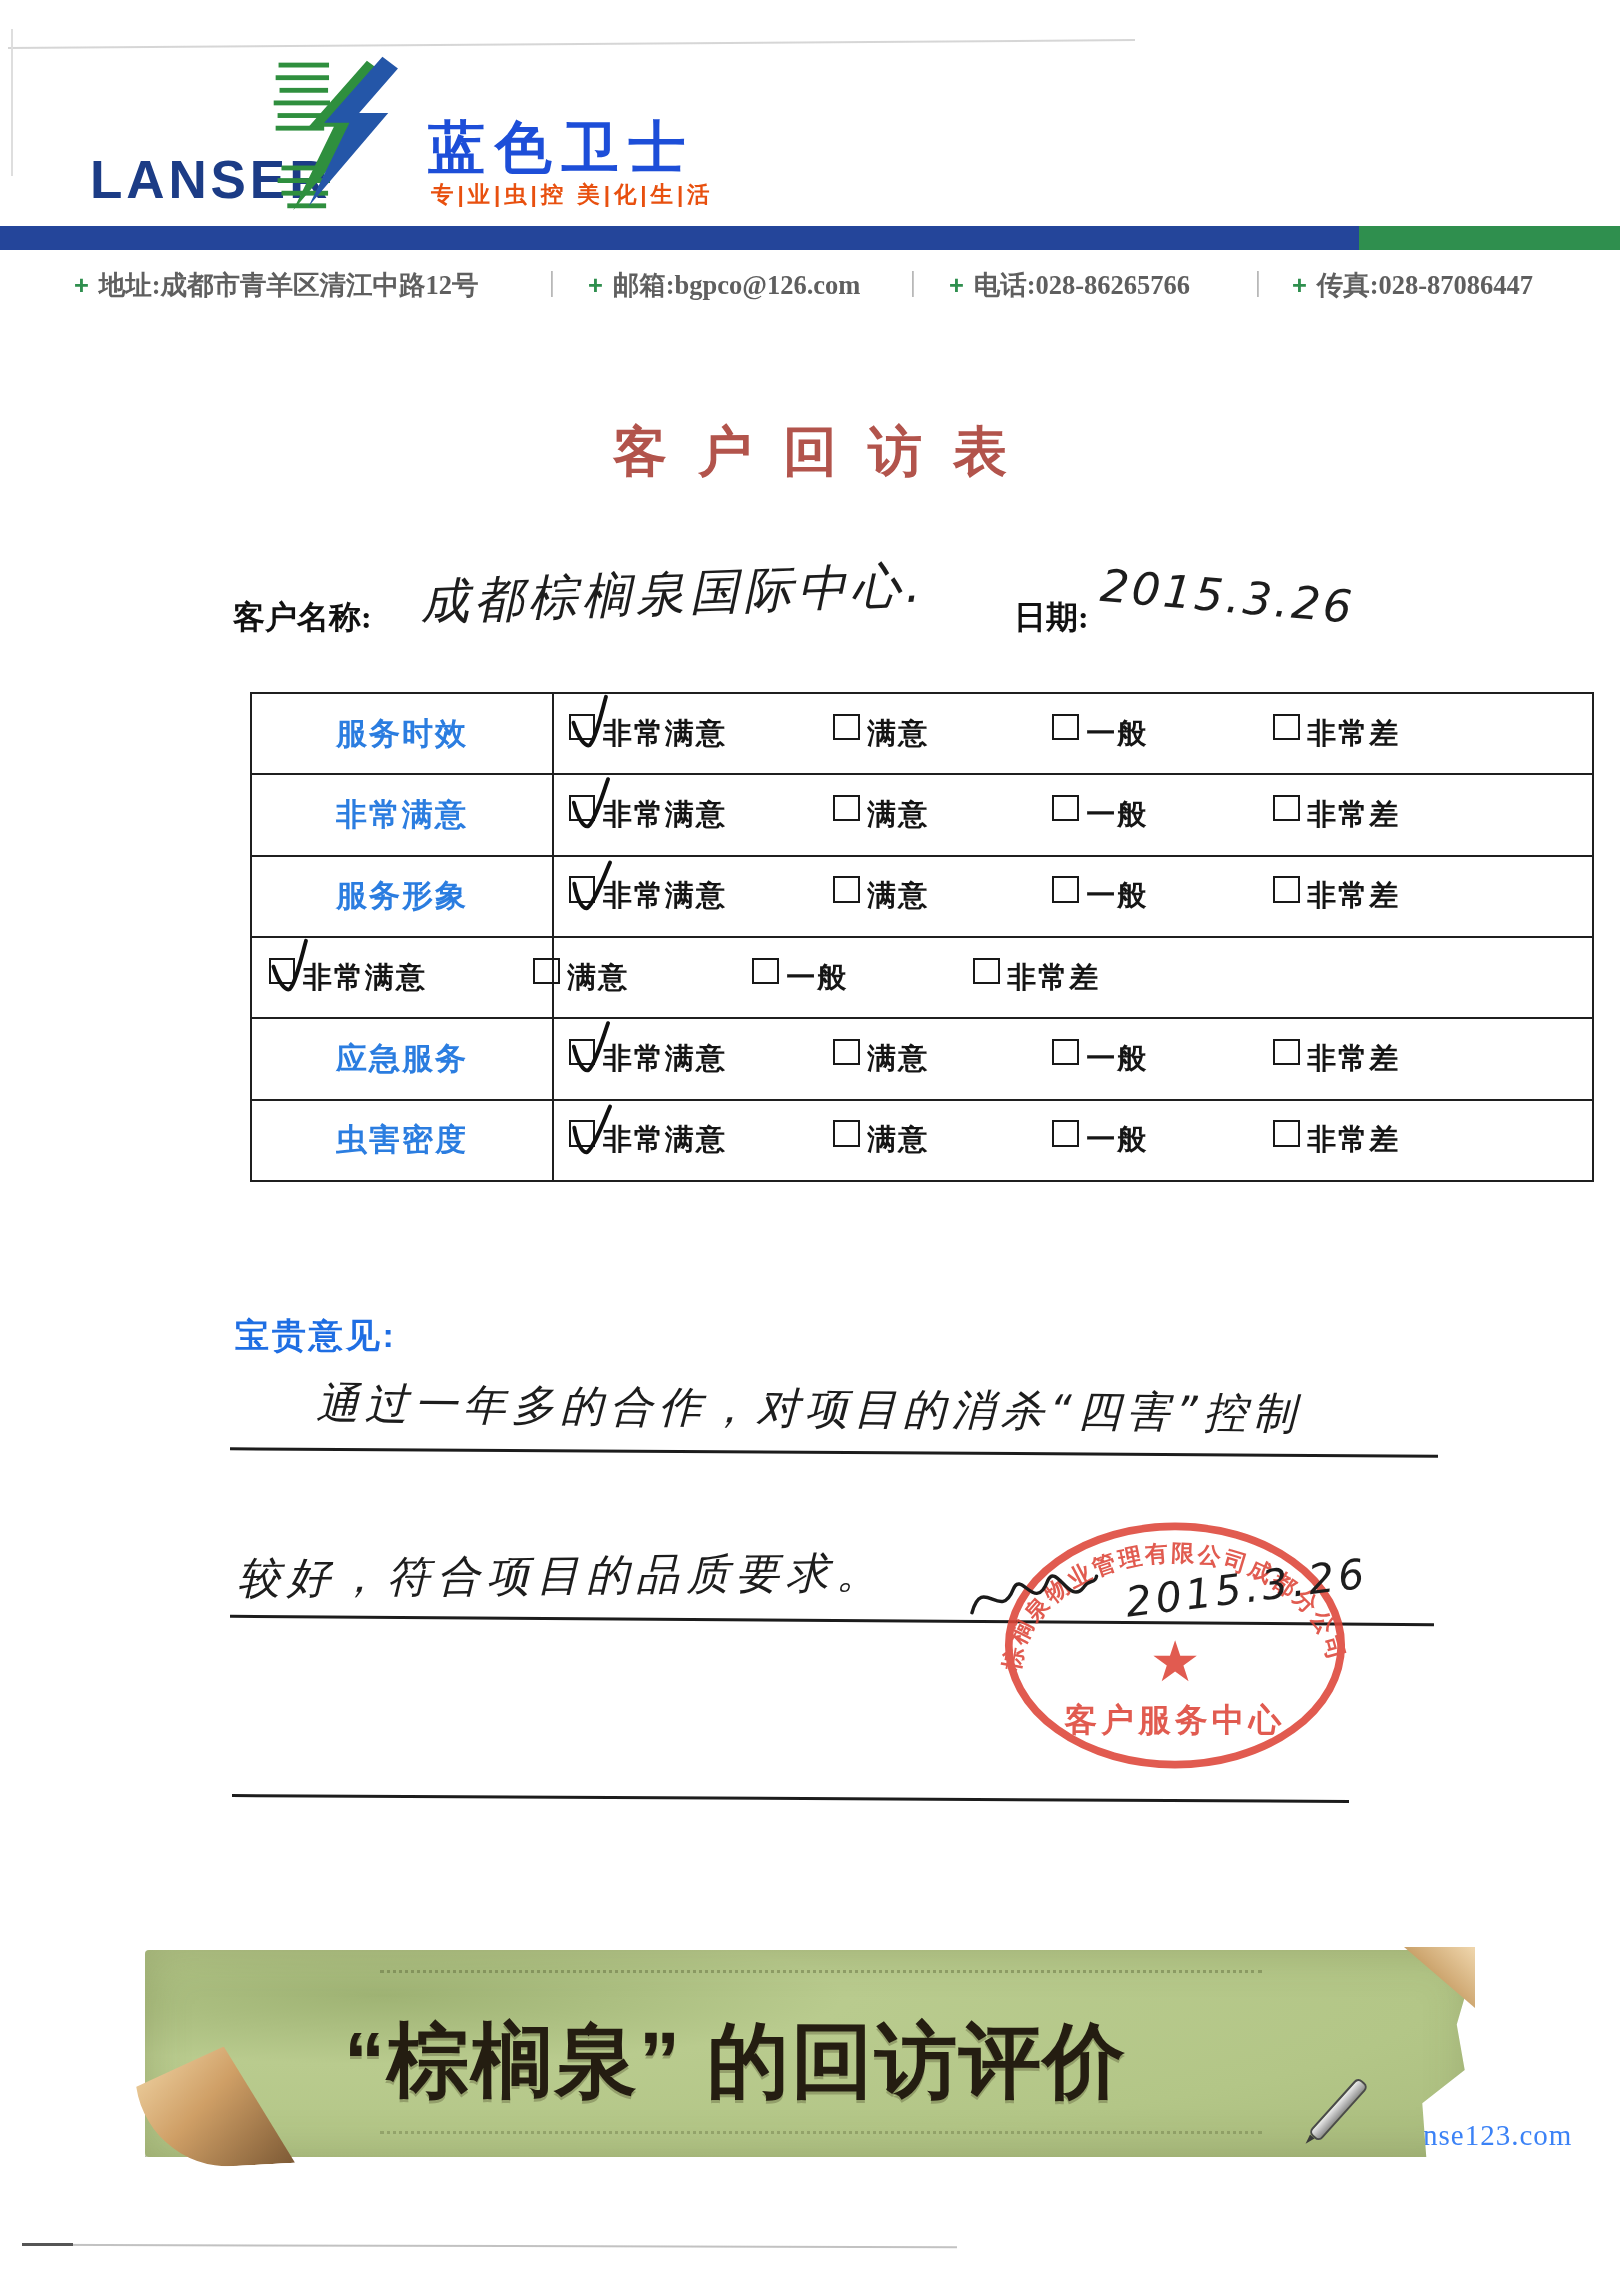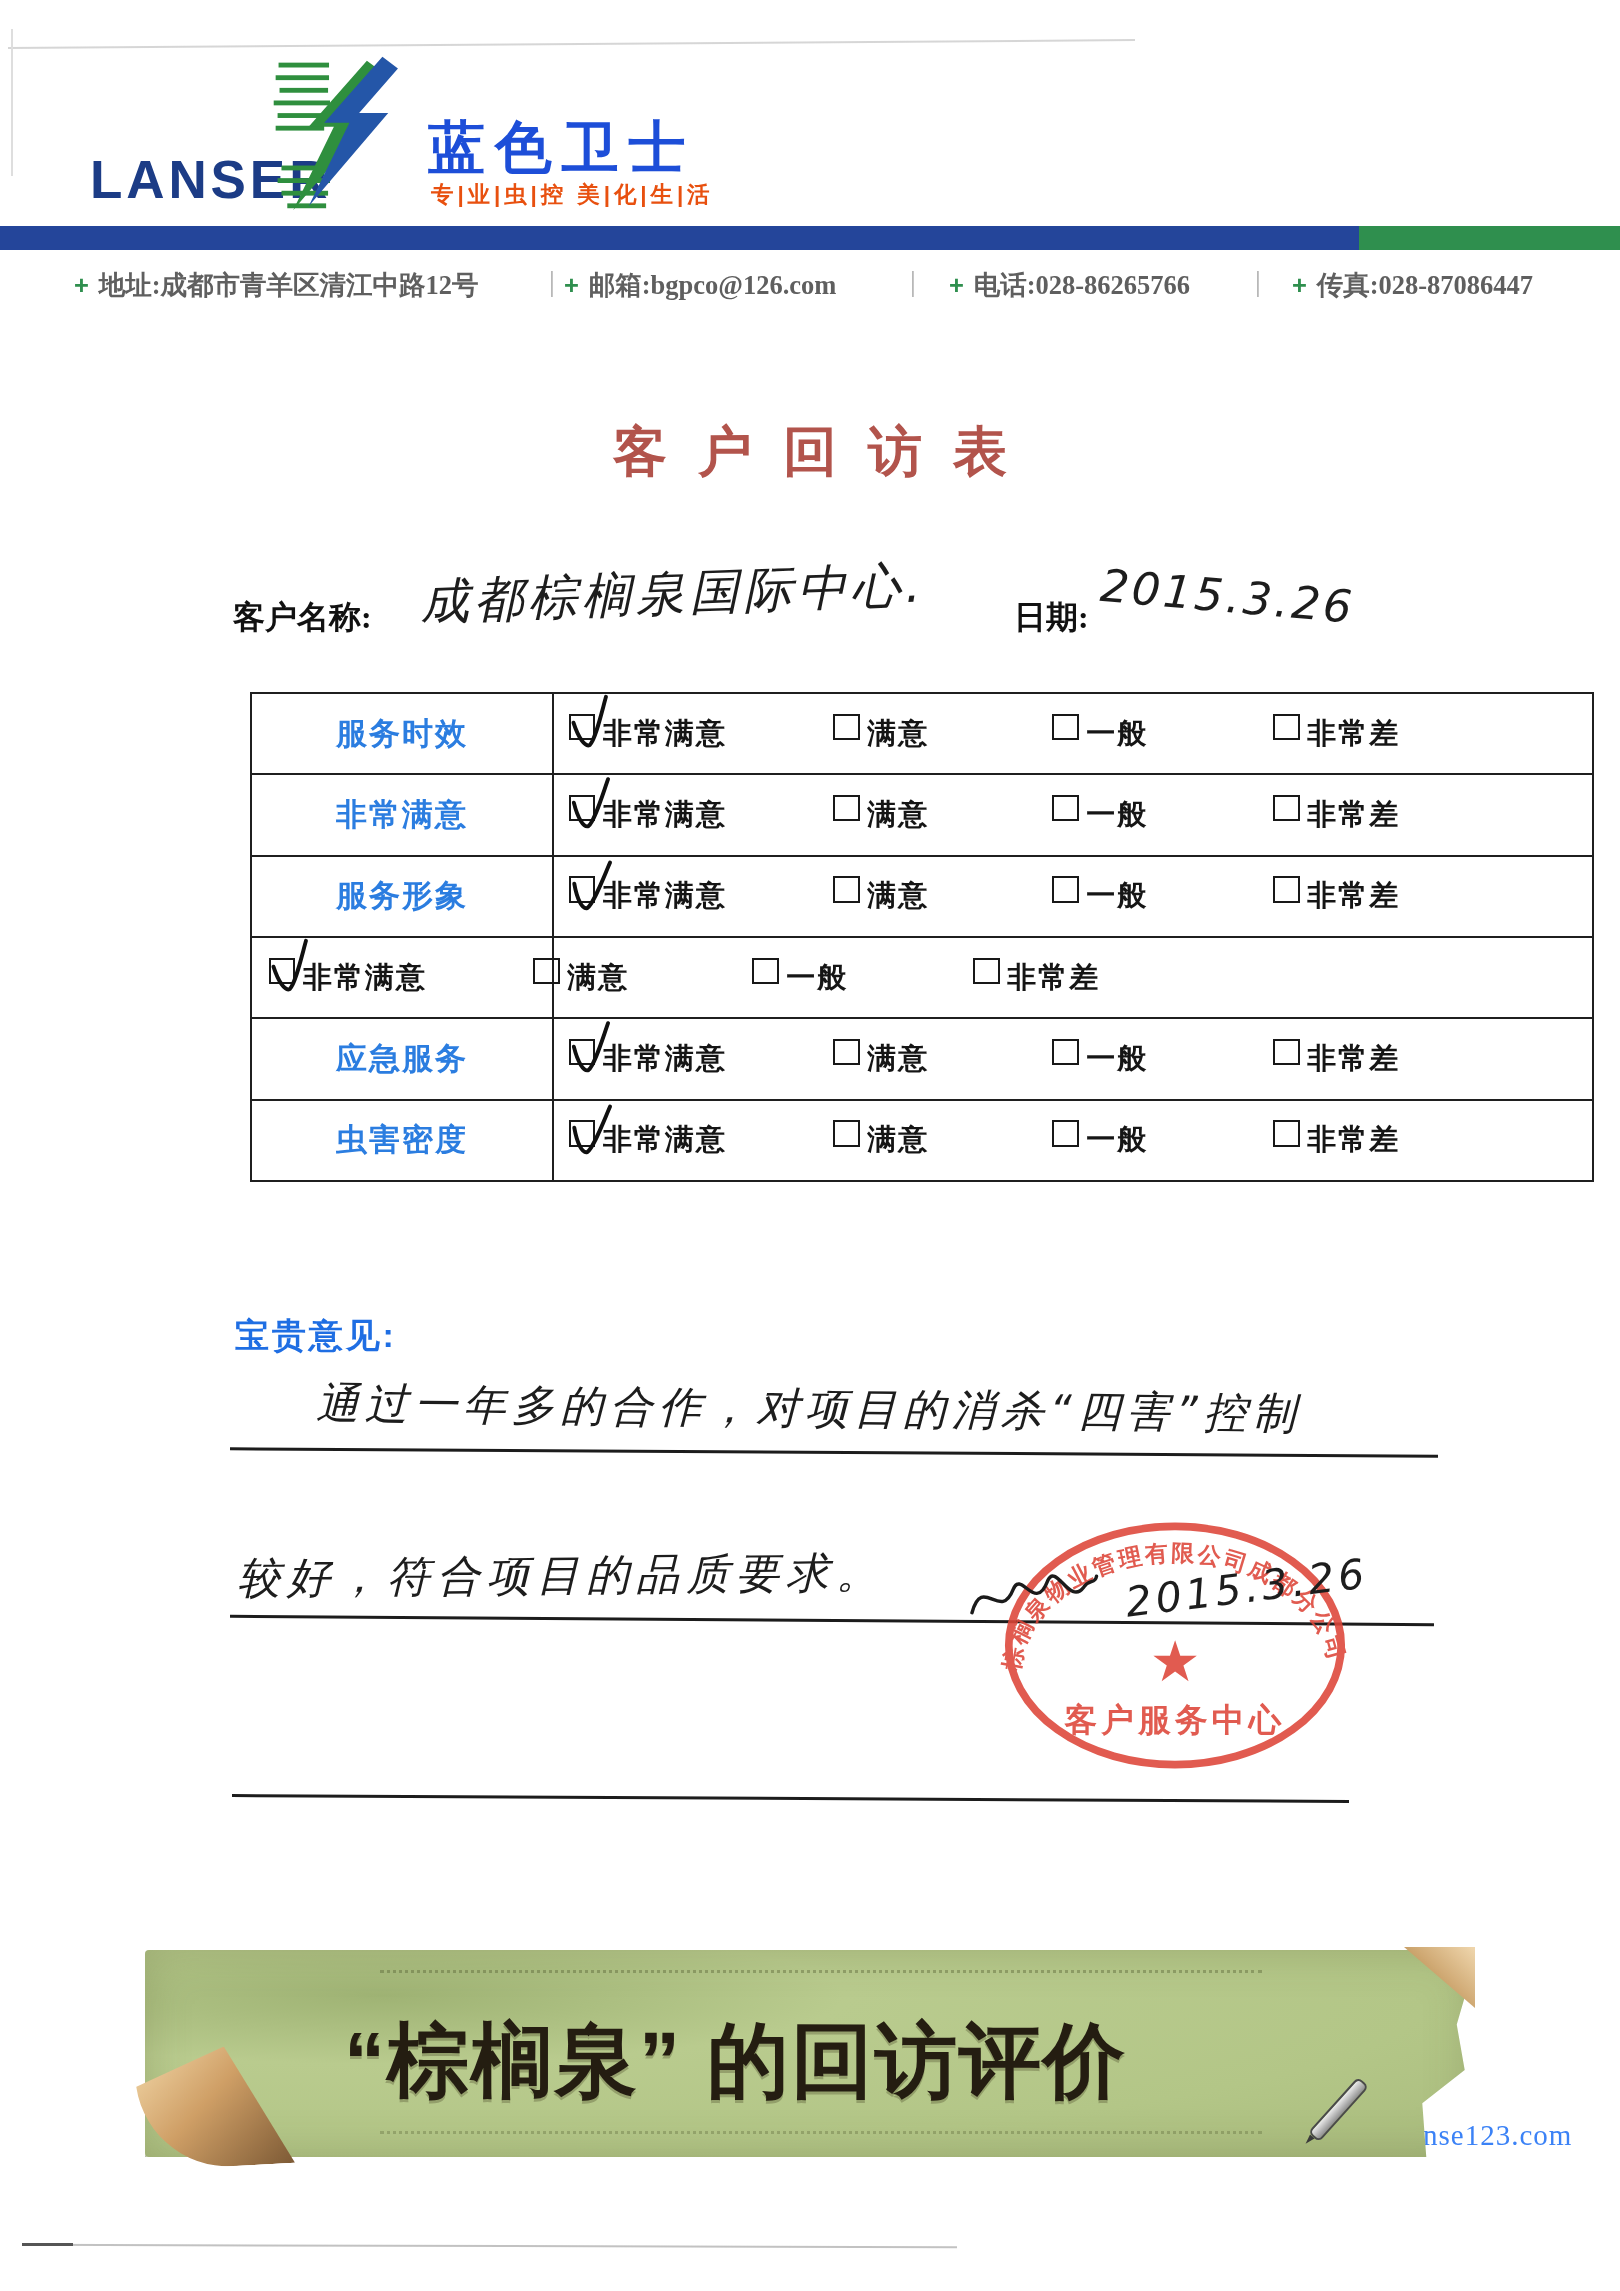--- a/index.html
+++ b/index.html
@@ -25,21 +25,21 @@
   .head-bar{position:absolute;left:0;top:226px;width:1620px;height:23.5px;background:#24459a;}
   .head-bar-green{position:absolute;left:1359px;top:0;width:261px;height:23.5px;background:#2f8f4e;}
 
   
   .contact{position:absolute;top:267px;left:0;width:1340px;height:41px;font-size:26.5px;
            font-weight:bold;color:#5f5f5f;}
   .contact .item{position:absolute;top:0;white-space:nowrap;}
   .contact .plus{color:#2f8f4e;font-family:"Liberation Sans",sans-serif;font-weight:bold;
                  font-size:25.5px;margin-right:9.8px;}
   .contact .sep{position:absolute;top:-2px;color:#aaa;font-size:29px;font-weight:normal;}
-  .c-i0{left:74px;} .c-s0{left:549px;} .c-i1{left:564px;text-align:right;} .c-s1{left:910px;}
+  .c-i0{left:74px;} .c-s0{left:549px;} .c-i1{left:588px;text-align:right;} .c-s1{left:910px;}
   .c-i2{left:949px;} .c-s2{left:1255px;} .c-i3{left:1292px;}
 
   
   .doc-title{position:absolute;left:0;top:416px;width:1620px;text-align:center;
              font-family:"Liberation Sans",sans-serif;font-weight:bold;font-size:54px;
              letter-spacing:31px;padding-left:31px;box-sizing:border-box;color:#b2544c;}
 
   
   .cust-label{position:absolute;left:233px;top:596px;font-size:32px;font-weight:bold;color:#111;}
   .date-label{position:absolute;left:1014px;top:596px;font-size:32px;font-weight:bold;color:#111;}

